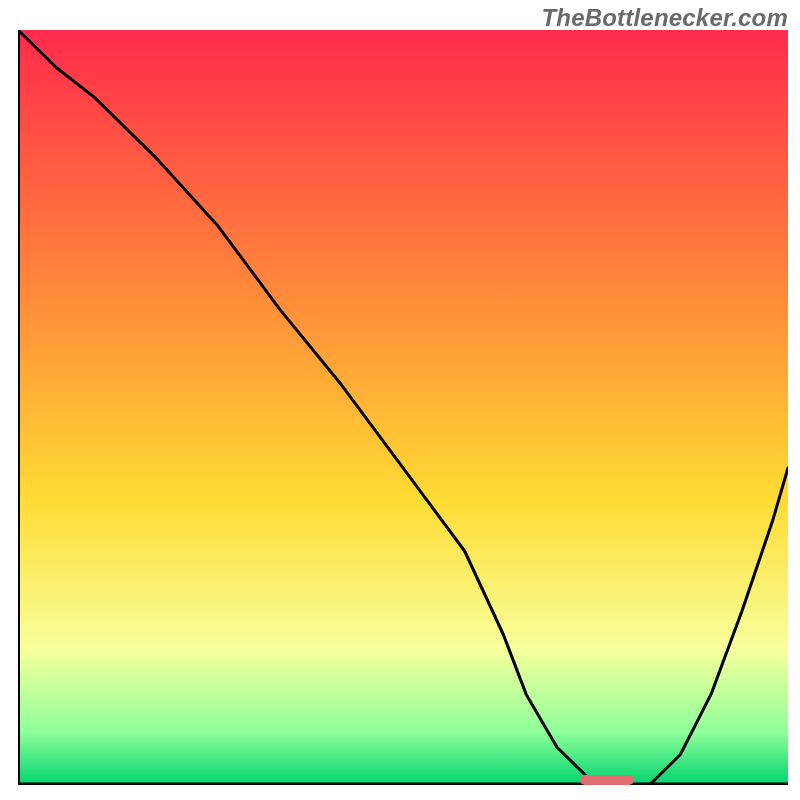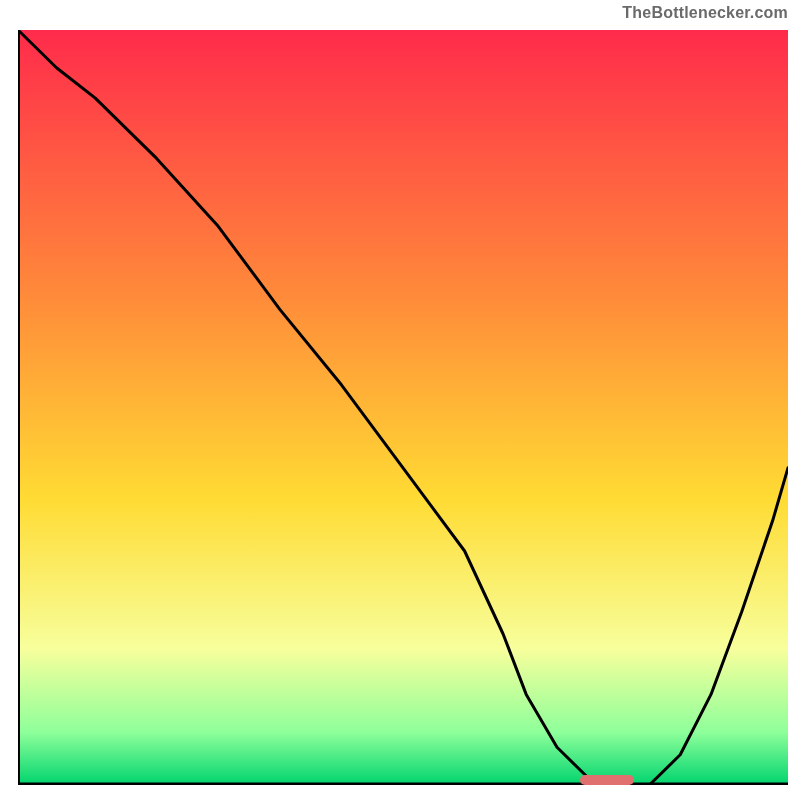--- a/index.html
+++ b/index.html
@@ -12,25 +12,26 @@
   }
   .wrap {
     position: relative;
     width: 800px;
     height: 800px;
   }
   .watermark {
     position: absolute;
     top: 4px;
     right: 12px;
-    font-size: 16px;
+    font-size: 24px;
     font-weight: 600;
     color: #6a6a6a;
     letter-spacing: 0.2px;
     z-index: 10;
+    font-style: italic;
   }
   .plot-area {
     position: absolute;
     left: 18px;
     top: 30px;
     width: 770px;
     height: 755px;
     overflow: hidden;
   }
   .gradient-fill {

